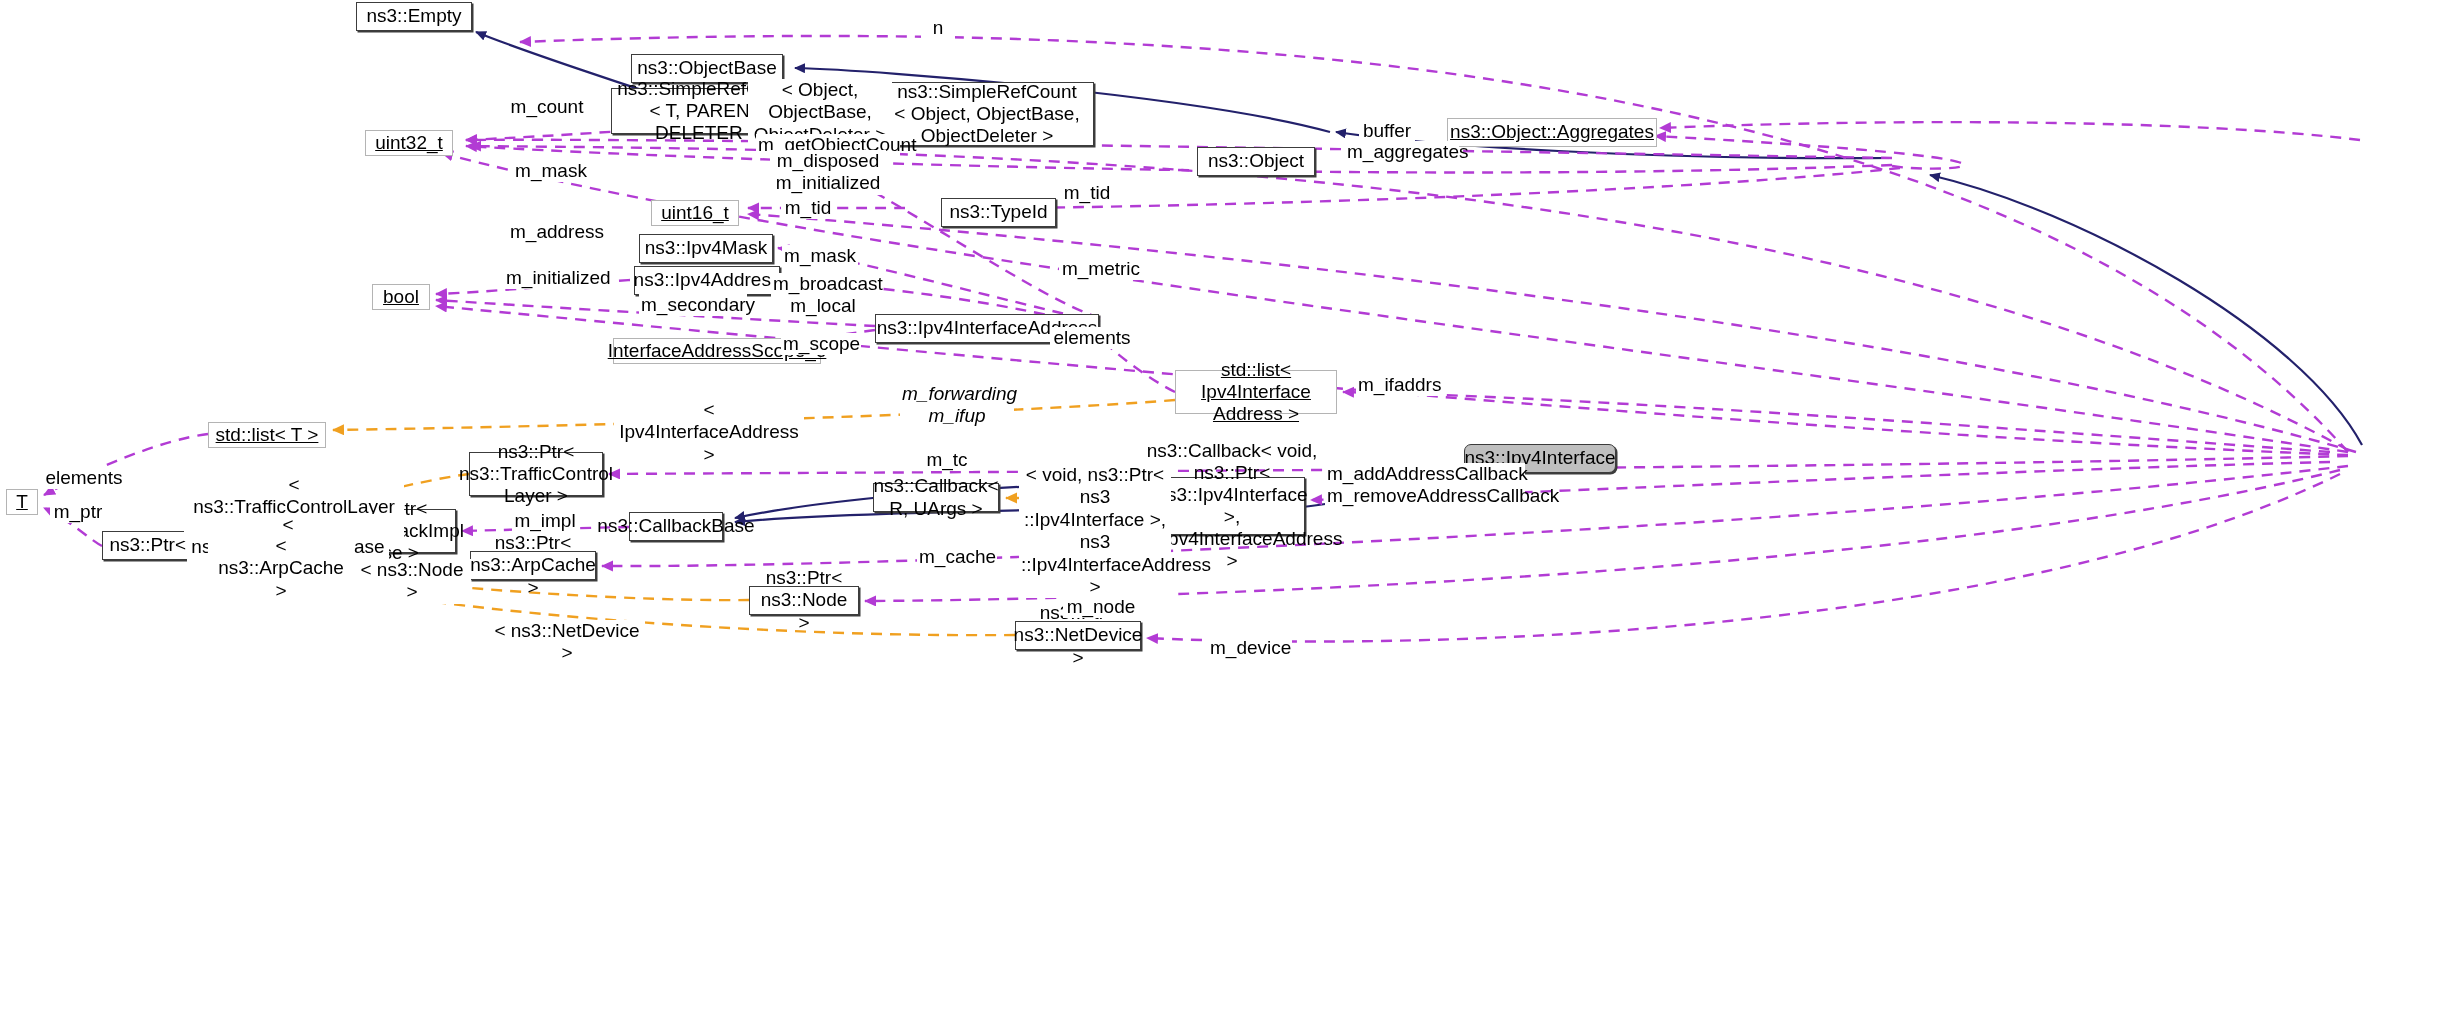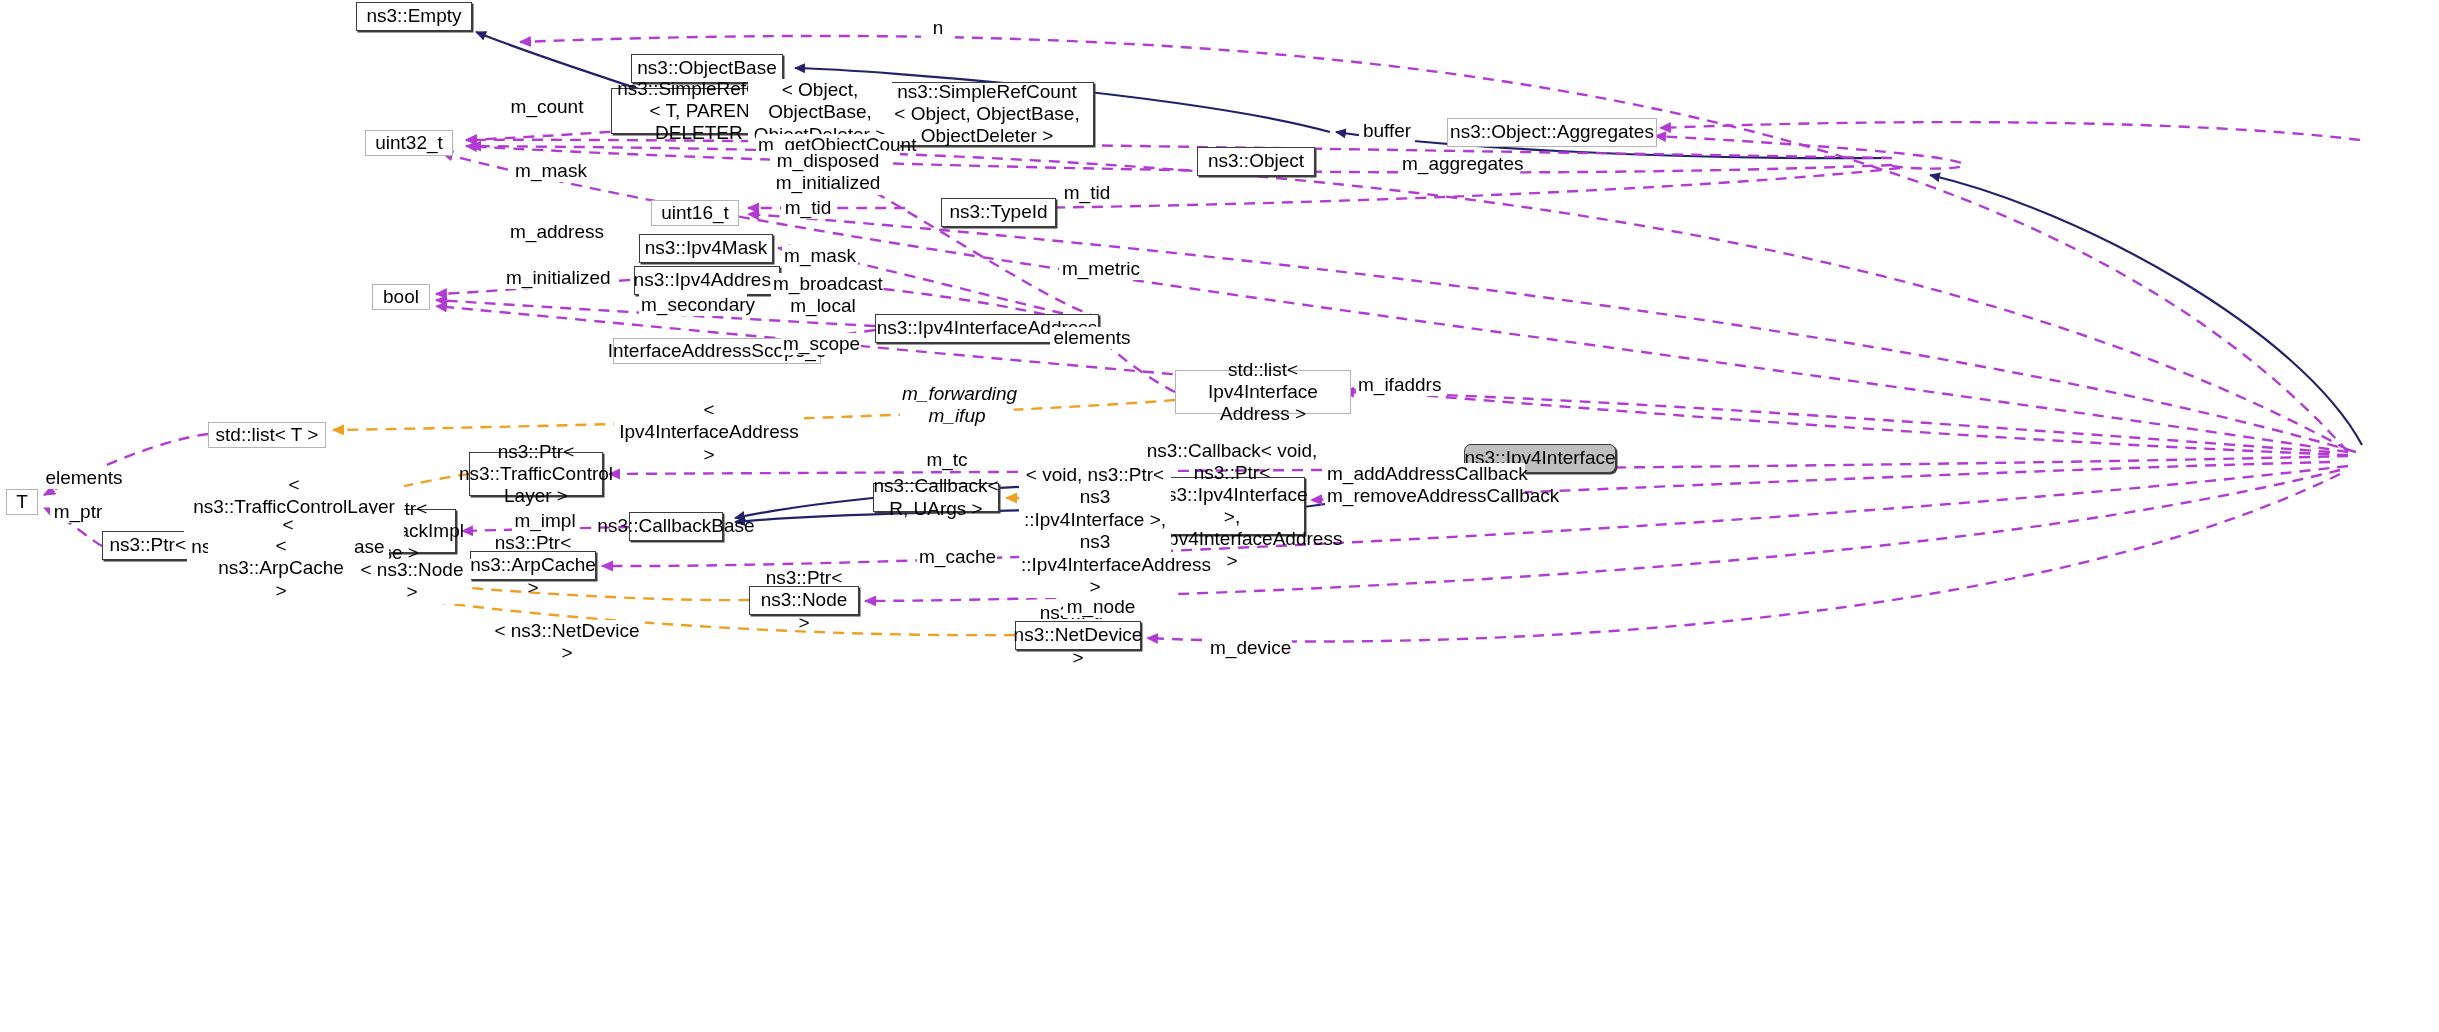--- a/index.html
+++ b/index.html
@@ -39,20 +39,21 @@
     padding: 2px 6px;
   }
   
   .node.cls {
     border: 1.6px solid #3c3c3c;
     box-shadow: 1.5px 1.5px 0 0 #3c3c3c;
   }
   
   .node.plain {
     border: 1.2px solid #b4b4b4;
+    text-decoration: underline;
   }
   
   .node.focus {
     border: 1.6px solid #3c3c3c;
     background: #bfbfbf;
     box-shadow: 1.5px 1.5px 0 0 #3c3c3c;
   }
   .edge-label {
     position: absolute;
     font-size: 19px;
@@ -146,21 +147,21 @@
       <div class="node cls" style="left: 1197px; top: 147px; width: 118px; height: 29px;">ns3::Object</div>
       <div class="node plain" style="left: 1447px; top: 118px; width: 210px; height: 29px;">ns3::Object::Aggregates</div>
       <div class="node plain" style="left: 365px; top: 130px; width: 88px; height: 26px;">uint32_t</div>
       <div class="node plain" style="left: 651px; top: 200px; width: 88px; height: 26px;">uint16_t</div>
       <div class="node cls" style="left: 905px; top: 198px; width: 115px; height: 29px; margin-left: 36px;">ns3::TypeId</div>
       <div class="node cls" style="left: 639px; top: 234px; width: 134px; height: 29px;">ns3::Ipv4Mask</div>
       <div class="node cls" style="left: 634px; top: 266px; width: 146px; height: 29px;">ns3::Ipv4Address</div>
       <div class="node plain" style="left: 372px; top: 284px; width: 58px; height: 26px;">bool</div>
       <div class="node cls" style="left: 875px; top: 314px; width: 224px; height: 29px;">ns3::Ipv4InterfaceAddress</div>
       <div class="node plain" style="left: 613px; top: 338px; width: 208px; height: 26px;">InterfaceAddressScope_e</div>
-      <div class="node plain" style="left: 1175px; top: 370px; width: 176px; height: 44px;">std::list&lt; Ipv4Interface
+      <div class="node plain" style="left: 1175px; top: 370px; width: 162px; height: 44px;">std::list&lt; Ipv4Interface
 Address &gt;</div>
       <div class="node plain" style="left: 208px; top: 422px; width: 118px; height: 26px;">std::list&lt; T &gt;</div>
       <div class="node focus" style="left: 1464px; top: 444px; width: 152px; height: 29px; border-radius: 7px;">ns3::Ipv4Interface</div>
       <div class="node cls" style="left: 469px; top: 452px; width: 134px; height: 44px;">ns3::Ptr&lt; ns3::TrafficControl
 Layer &gt;</div>
       <div class="node plain" style="left: 6px; top: 489px; width: 32px; height: 26px;">T</div>
       <div class="node cls" style="left: 873px; top: 483px; width: 126px; height: 29px;">ns3::Callback&lt; R, UArgs &gt;</div>
       <div class="node cls" style="left: 1159px; top: 477px; width: 146px; height: 58px;">ns3::Callback&lt; void,
 ns3::Ptr&lt; ns3::Ipv4Interface
 &gt;, ns3::Ipv4InterfaceAddress &gt;</div>
@@ -172,21 +173,21 @@
       <div class="node cls" style="left: 749px; top: 586px; width: 110px; height: 29px;">ns3::Ptr&lt; ns3::Node &gt;</div>
       <div class="node cls" style="left: 1015px; top: 621px; width: 126px; height: 29px;">ns3::Ptr&lt; ns3::NetDevice &gt;</div>
     </div>
 
   <div id="labels">
       <div class="edge-label" style="left: 921px; top: 17px; width: 30px;">n</div>
       <div class="edge-label" style="left: 748px; top: 79px; width: 140px;">&lt; Object, ObjectBase,
 ObjectDeleter &gt;</div>
       <div class="edge-label" style="left: 505px; top: 96px; width: 80px;">m_count</div>
       <div class="edge-label" style="left: 1359px; top: 120px; width: 52px;">buffer</div>
-      <div class="edge-label" style="left: 1400px; top: 141px; width: 110px; margin-top: 12px;">m_aggregates</div>
+      <div class="edge-label" style="left: 1345px; top: 141px; width: 110px;">m_aggregates</div>
       <div class="edge-label" style="left: 756px; top: 134px; width: 140px;">m_getObjectCount</div>
       <div class="edge-label" style="left: 513px; top: 160px; width: 72px;">m_mask</div>
       <div class="edge-label" style="left: 770px; top: 150px; width: 112px; text-align: center;">m_disposed
 m_initialized</div>
       <div class="edge-label" style="left: 1060px; top: 182px; width: 50px;">m_tid</div>
       <div class="edge-label" style="left: 781px; top: 197px; width: 50px;">m_tid</div>
       <div class="edge-label" style="left: 508px; top: 221px; width: 92px;">m_address</div>
       <div class="edge-label" style="left: 782px; top: 245px; width: 72px;">m_mask</div>
       <div class="edge-label" style="left: 504px; top: 267px; width: 104px;">m_initialized</div>
       <div class="edge-label" style="left: 1059px; top: 258px; width: 80px;">m_metric</div>

